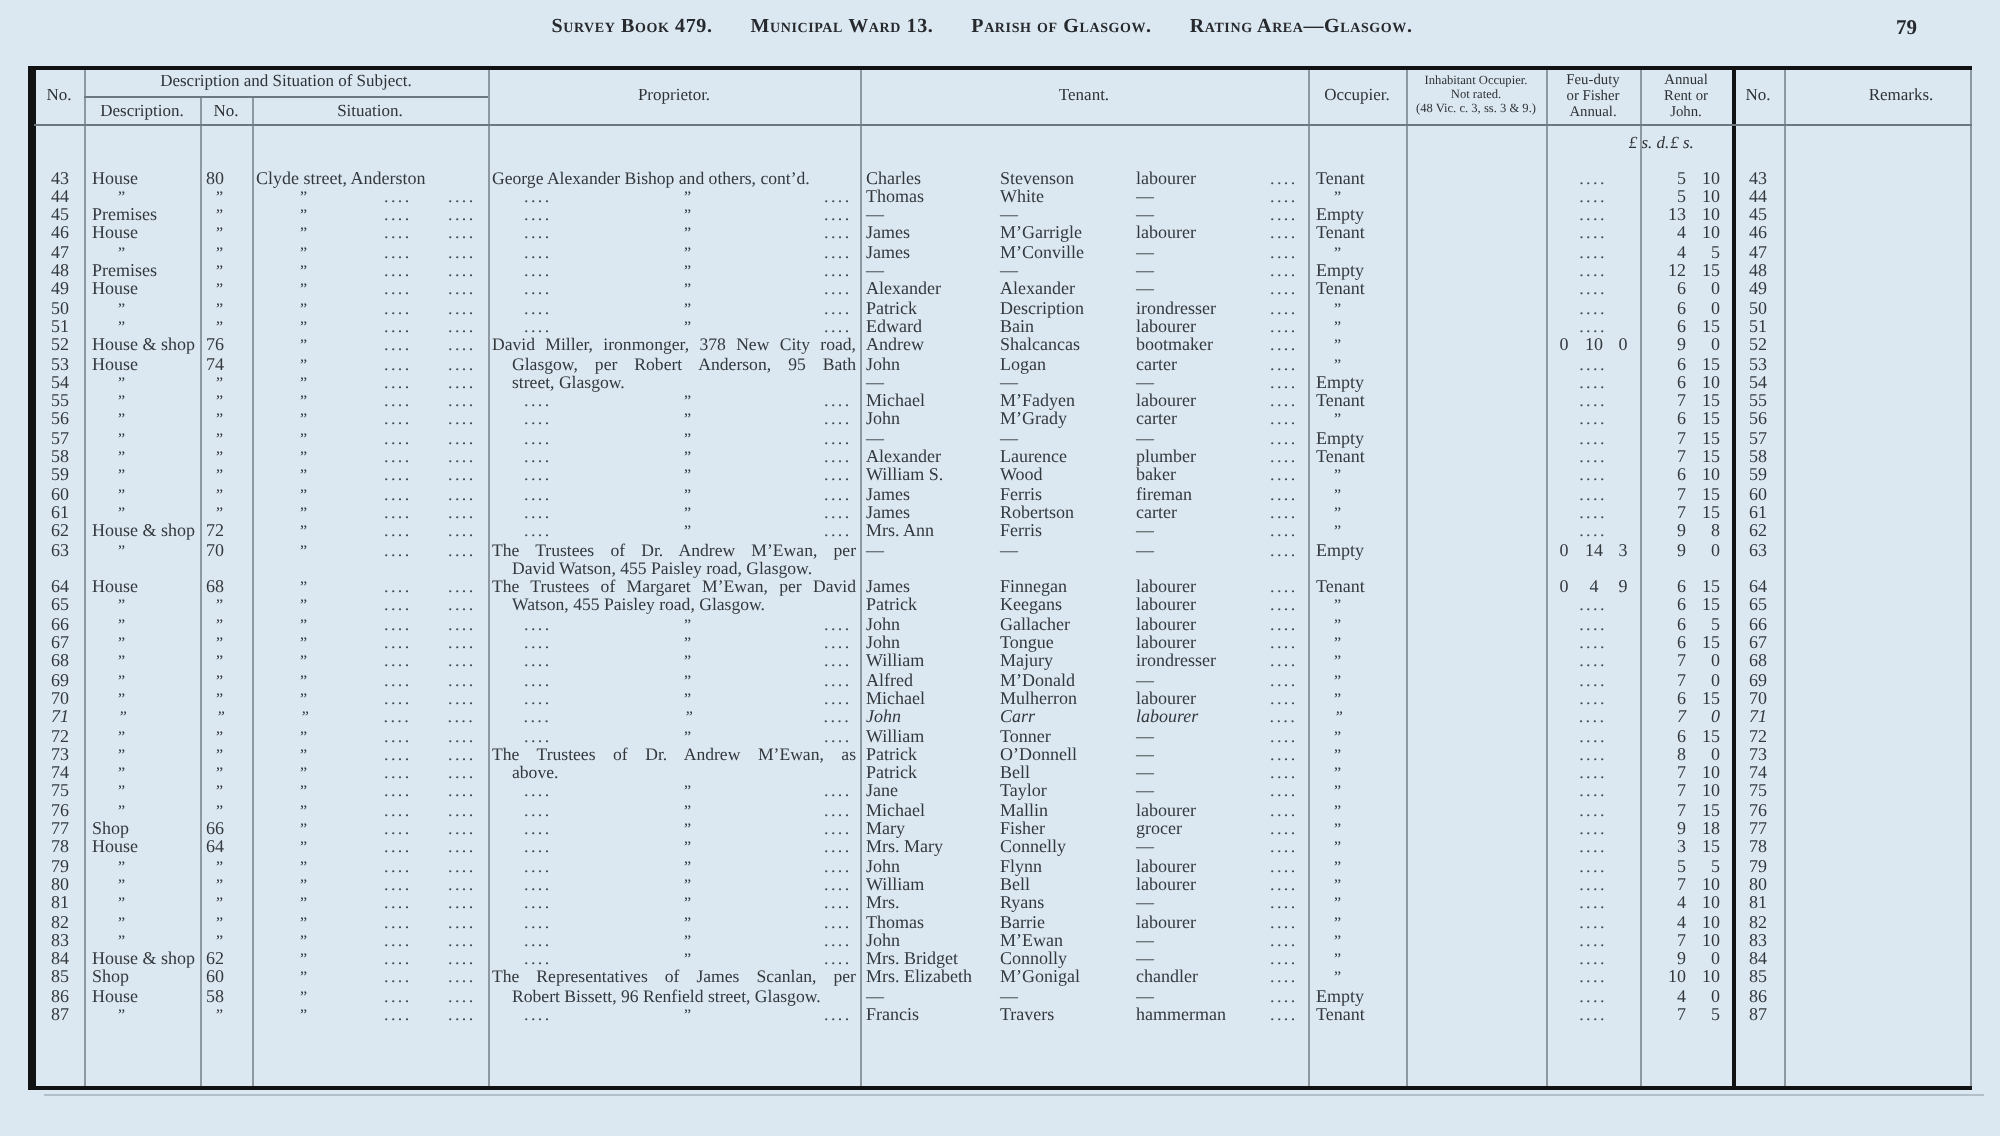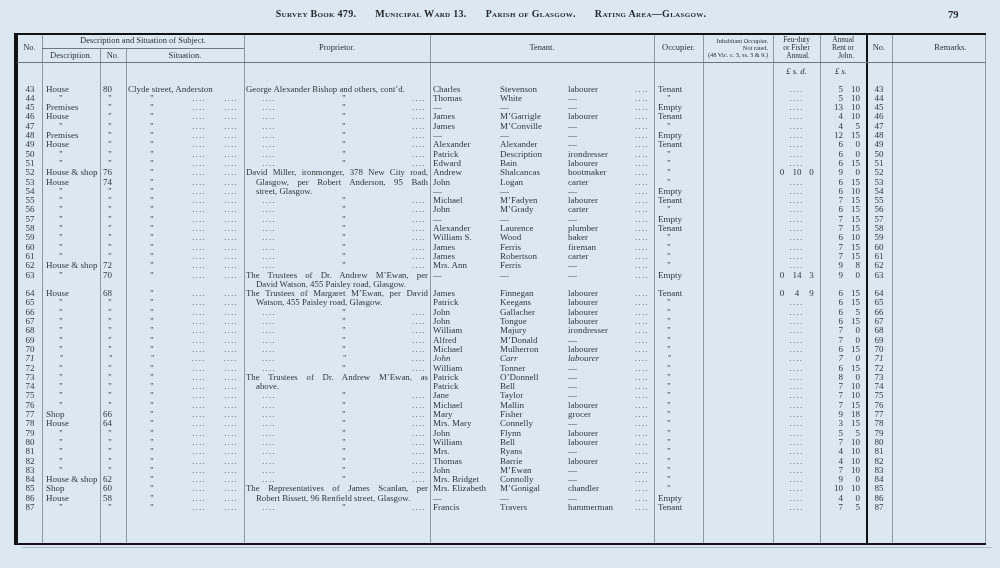--- a/index.html
+++ b/index.html
@@ -6,21 +6,21 @@
   .page{position:relative;width:1000px;height:568px;background:#dce8f1;overflow:hidden;
         font-family:"Liberation Serif","DejaVu Serif",serif;color:#33383d;}
   
   .titlebar{position:absolute;top:8px;left:34px;right:52px;display:flex;justify-content:center;
             gap:19px;font-size:10px;font-weight:bold;font-variant:small-caps;letter-spacing:.3px;
             white-space:nowrap;color:#26292d;}
   .pageno{position:absolute;top:9px;left:948px;font-size:10.5px;font-weight:bold;color:#26292d;}
   
   .hc{position:absolute;display:flex;align-items:center;justify-content:center;text-align:center;
       font-size:8.5px;line-height:9px;color:#2e3236;}
-  .hc .stack span{display:block;text-align:right;}
+  .hc .stack span{display:block;}
   .hc-small{font-size:6.3px;line-height:7px;}
   .hc-med{font-size:7.4px;line-height:8px;}
   .unit{position:absolute;top:66px;font-size:8.5px;font-style:italic;text-align:center;color:#2e3236;}
   
   .trow{position:absolute;left:0;width:1000px;height:9.3px;}
   .c{position:absolute;font-size:9px;line-height:9.3px;white-space:nowrap;}
   .n1{left:20px;width:20px;text-align:center;}
   .dsc{left:46px;width:54px;}
   .dsc.dm{padding-left:13px;}
   .dno{left:103px;width:21px;}
@@ -93,21 +93,21 @@
     <div class="hc hc-med" style="left:820px;top:33px;width:46px;height:29px;">
       <span class="stack">
         <span>Annual</span>
         <span>Rent or</span>
         <span>John.</span>
       </span>
     </div>
     <div class="hc" style="left:866px;top:33px;width:26px;height:29px;">No.</div>
     <div class="hc" style="left:892px;top:33px;width:117px;height:29px;">Remarks.</div>
 
-    <div class="unit" style="left:773px;width:47px;">£  s.  d.</div>
+    <div class="unit" style="left:801px;width:47px;">£  s.  d.</div>
     <div class="unit" style="left:818px;width:46px;">£  s.</div>
 
     <div id="rows">
         <div class="trow" style="top: 84.5px;">
           <span class="c n1">43</span>
           <span class="c dsc">House</span>
           <span class="c dno">80</span>
           <span class="c sitt">Clyde street, Anderston</span>
           <span class="c prp">George Alexander Bishop and others, cont’d.</span>
           <span class="c t1">Charles</span>

